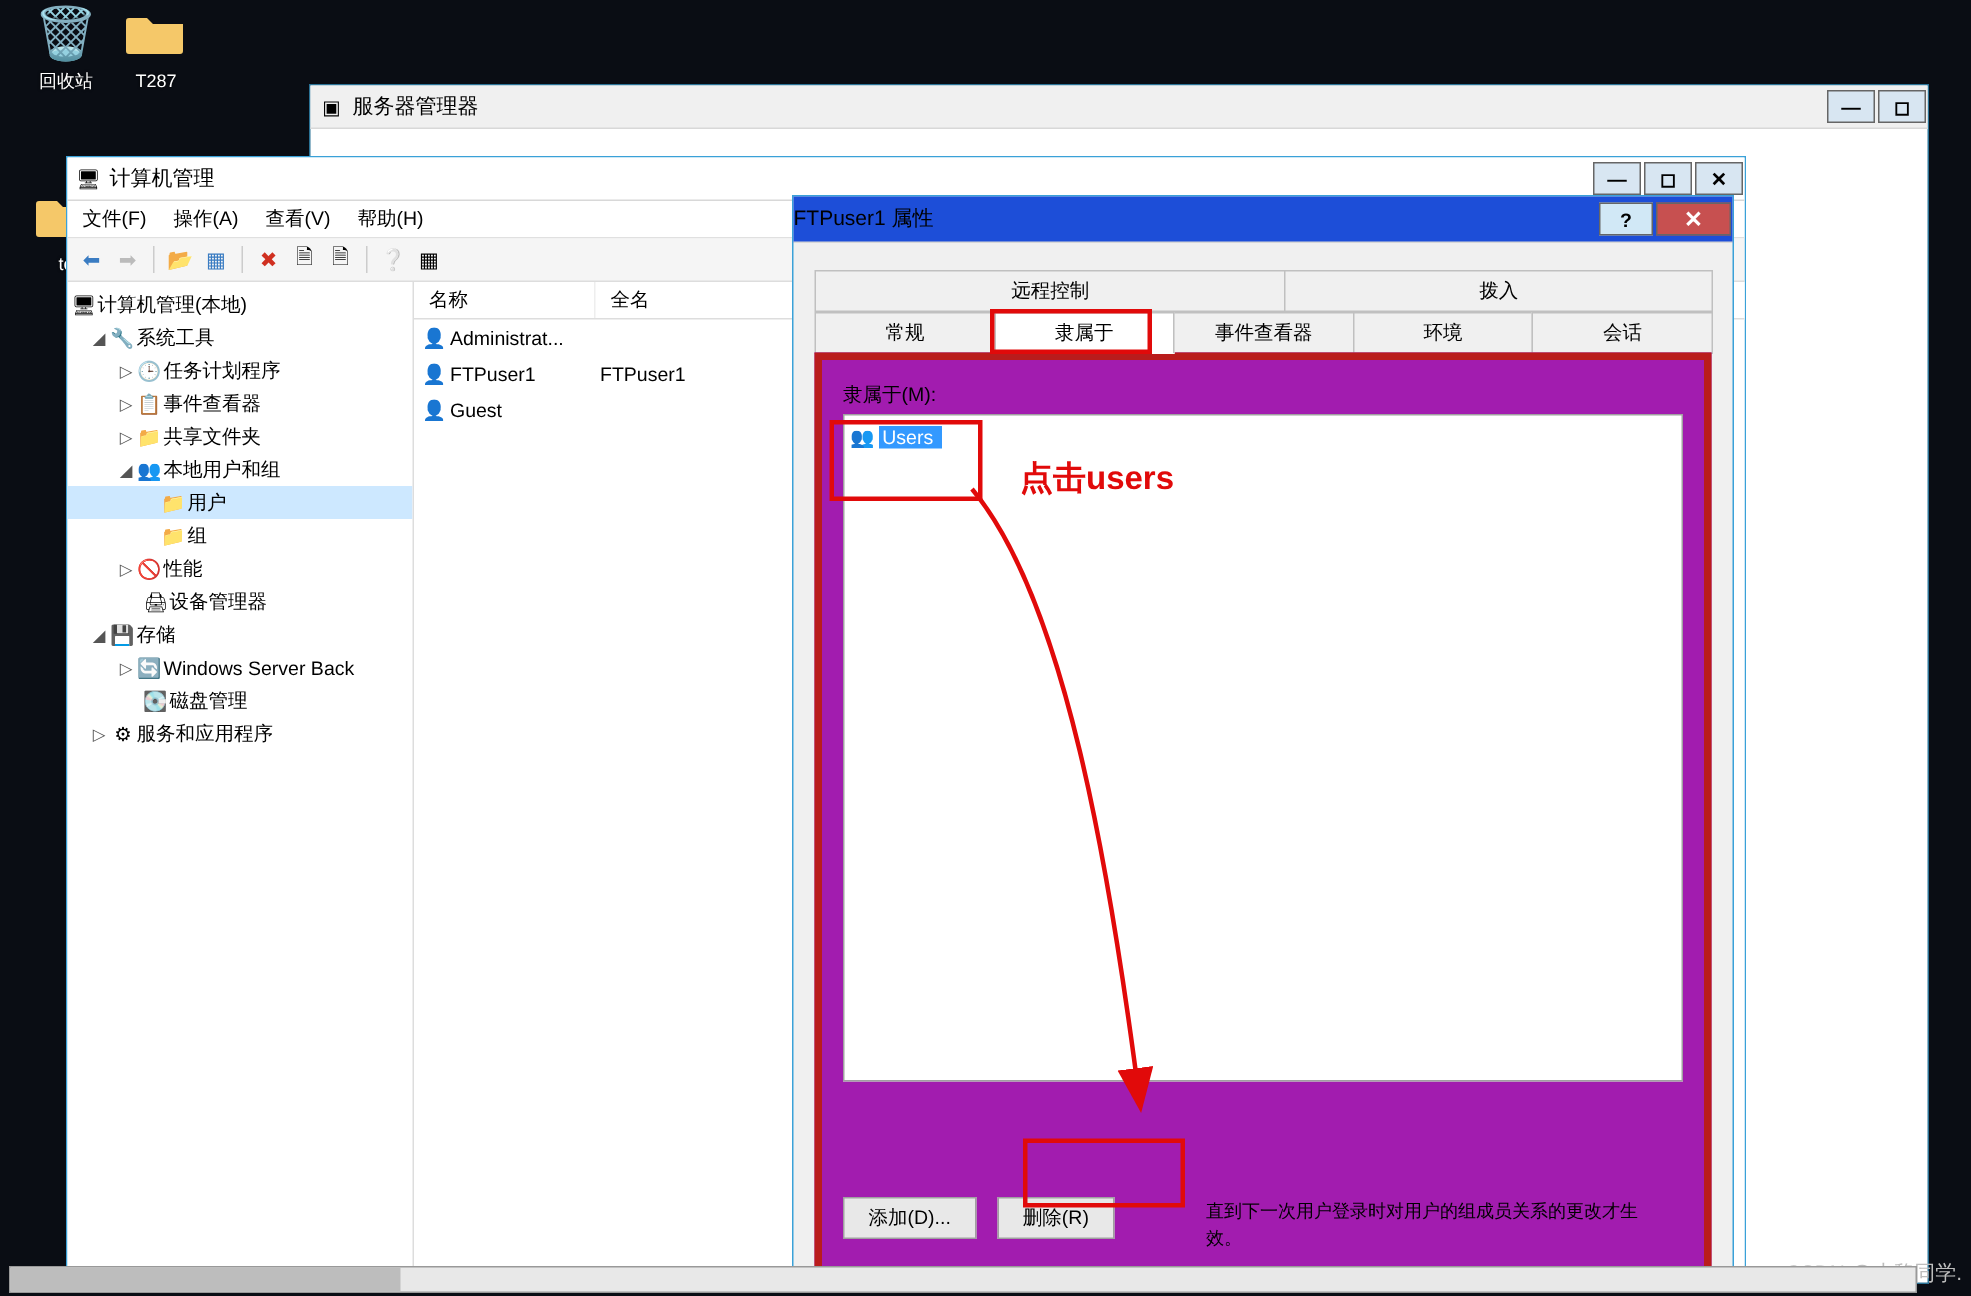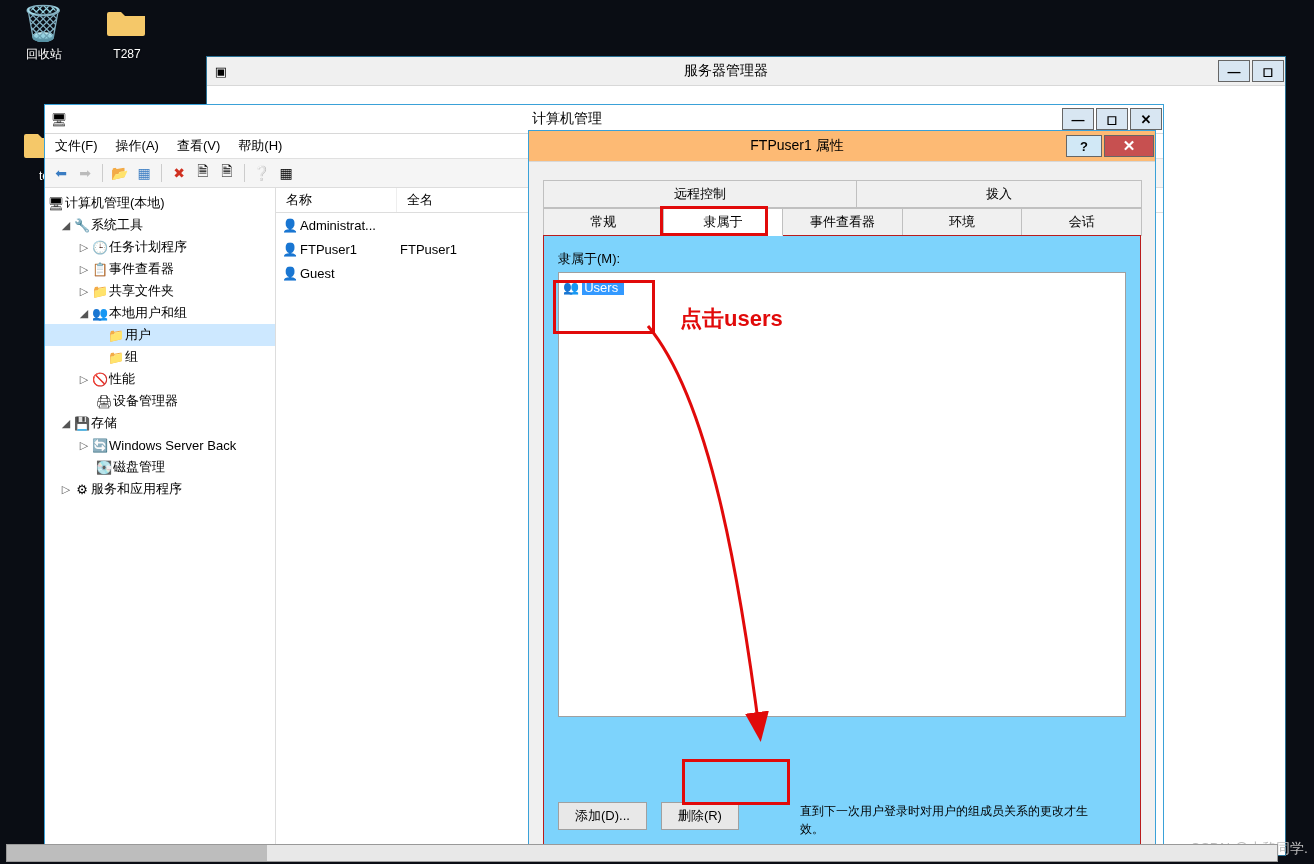--- a/index.html
+++ b/index.html
@@ -8,21 +8,21 @@
   .desktop{position:relative;width:1314px;height:864px;background:#0a0d14;}
   .dicon{position:absolute;width:60px;text-align:center;color:#fff;}
   .dicon .glyph{font-size:34px;line-height:34px;}
   .dicon .lbl{font-size:12px;margin-top:6px;text-shadow:0 0 2px #000;}
   .folder-svg{width:40px;height:32px;margin:0 auto;}
 
   .win{position:absolute;background:#fff;border:1px solid #3aa1d8;box-sizing:border-box;}
   .titlebar{height:28px;background:#fff;border-bottom:1px solid #d8d8d8;
     display:flex;align-items:center;color:#000;}
   .titlebar .ticon{width:28px;text-align:center;}
-  .titlebar .ttxt{flex:1;text-align:center;font-size:14px;}
+  .titlebar .ttxt{flex:1;text-align:left;font-size:14px;}
   .titlebar .btns{display:flex;}
   .tb-btn{width:30px;height:20px;margin:1px;border:1px solid #666;background:#d8e6f2;
     display:flex;align-items:center;justify-content:center;font-family:Arial;font-weight:bold;}
 
   
   .srvmgr{left:206px;top:56px;width:1080px;height:800px;border-color:#2a7296;}
   .srvmgr .titlebar{background:#f0f0f0;}
 
   
   .compmgmt{left:44px;top:104px;width:1120px;height:750px;z-index:5;}
@@ -44,29 +44,29 @@
   .listpane{flex:1;background:#fff;}
   .listhdr{height:24px;border-bottom:1px solid #ddd;display:flex;align-items:center;
     font-size:13px;color:#000;background:#fff;}
   .listhdr .col{padding-left:10px;border-right:1px solid #eee;height:100%;line-height:24px;}
   .listrow{display:flex;align-items:center;height:24px;padding-left:4px;}
   .listrow .uic{width:20px;text-align:center;}
 
   
   .props{position:absolute;left:528px;top:130px;width:628px;height:726px;z-index:10;
     background:#f0f0f0;border:1px solid #3aa1d8;box-sizing:border-box;}
-  .props .titlebar{background:#fdba74;height:30px;}
+  .props .titlebar{background:#1d4ed8;height:30px;}
   .props .titlebar .btns .tb-btn.help{width:34px;background:#d1e8f6;font-weight:bold;}
   .props .titlebar .btns .tb-btn.xclose{width:48px;background:#c75050;color:#fff;font-size:15px;}
   .props-body{padding:18px 14px 14px 14px;}
   .tabs-row{display:flex;}
   .tab{flex:1;height:26px;border:1px solid #c0c0c0;background:#f0f0f0;text-align:center;
     line-height:26px;font-size:13px;margin-right:-1px;}
   .tab.active{background:#fff;border-bottom:1px solid #fff;position:relative;z-index:2;}
-  .tabpanel{border:1px solid #b91c1c;background:#7dd3fc;height:618px;margin-top:-1px;
+  .tabpanel{border:5px solid #b91c1c;background:#a21caf;height:618px;margin-top:-1px;
     padding:14px;box-sizing:border-box;position:relative;}
   .grp-label{font-size:13px;margin-bottom:4px;}
   .grp-list{border:1px solid #a0a0a0;background:#fff;height:445px;box-sizing:border-box;
     padding:4px;}
   .grp-item{display:flex;align-items:center;height:20px;}
   .grp-item .sel{background:#3399ff;color:#fff;padding:0 6px 0 2px;}
   .btnrow{position:absolute;left:14px;bottom:14px;display:flex;align-items:flex-start;gap:14px;}
   .push{border:1px solid #a0a0a0;background:#e8e8e8;padding:4px 16px;font-size:13px;
     min-width:76px;text-align:center;box-sizing:border-box;}
   .hint{font-size:12px;max-width:300px;line-height:1.5;margin-left:47px;}
@@ -83,21 +83,21 @@
 </style>
 </head>
 <body>
 
 <div class="desktop">
 
   <div class="dicon" style="left:14px;top:6px">
     <div class="glyph">🗑️</div>
     <div class="lbl">回收站</div>
   </div>
-  <div class="dicon" style="left:97px;top:6px">
+  <div class="dicon" style="left:74px;top:6px">
     <svg class="folder-svg" viewBox="0 0 40 32">
         <path fill="#f5c869" d="M2 6h12l4 4h20v18a2 2 0 0 1-2 2H2a2 2 0 0 1-2-2V8a2 2 0 0 1 2-2z"></path>
       </svg>
     <div class="lbl">T287</div>
   </div>
   <div class="dicon" style="left:14px;top:128px">
     <svg class="folder-svg" viewBox="0 0 40 32">
         <path fill="#f5c869" d="M2 6h12l4 4h20v18a2 2 0 0 1-2 2H2a2 2 0 0 1-2-2V8a2 2 0 0 1 2-2z"></path>
       </svg>
     <div class="lbl">te</div>

